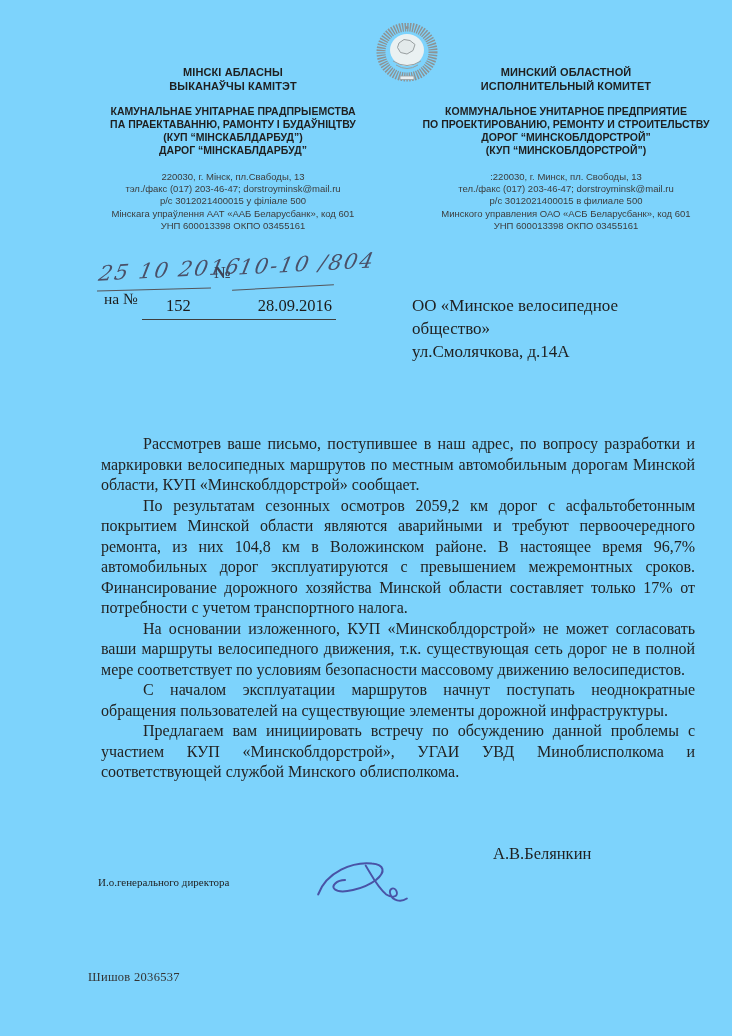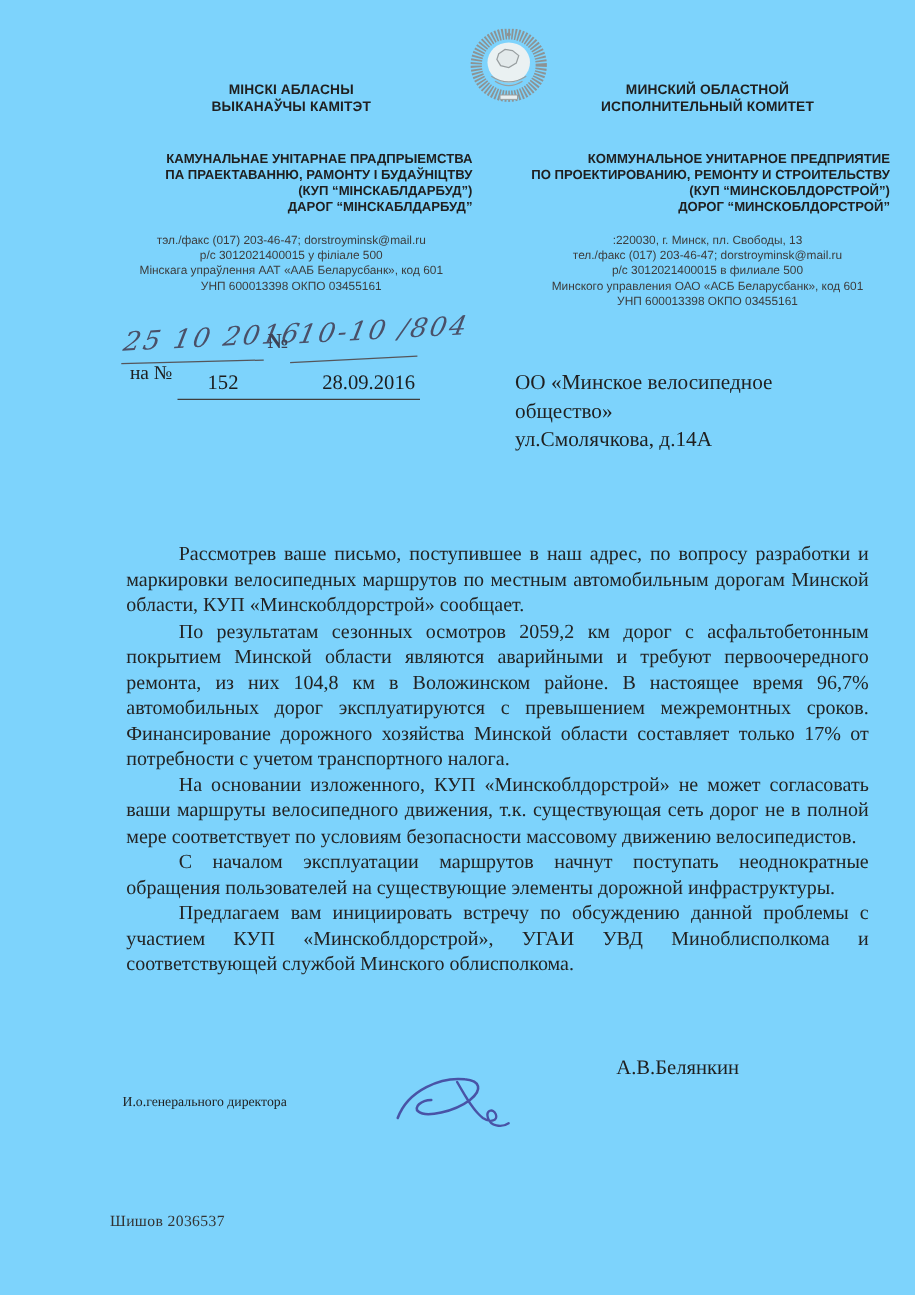--- a/index.html
+++ b/index.html
@@ -12,21 +12,21 @@
   }
 
   
   .emblem { position:absolute; left:376px; top:23px; width:62px; height:60px; opacity:.92; }
 
   
   .lh { position:absolute; text-align:center; font-family:"Liberation Sans", sans-serif; color:#1f1f1f; }
   .lh-left  { left:88px;  top:66px; width:290px; }
   .lh-right { left:420px; top:66px; width:292px; }
   .org-line     { font-size:11px;   font-weight:700; line-height:13.5px; letter-spacing:.1px; }
-  .company      { margin-top:28px;text-align:right; }
+  .company      { margin-top:12px; }
   .company-line { font-size:10.5px; font-weight:700; line-height:13px; }
   .addr         { margin-top:14px; }
   .addr-line    { font-size:9.5px;  line-height:12.2px; color:#3c3c3c; }
 
   
   .hw-text {
     position:absolute; white-space:nowrap;
     font-family:"DejaVu Serif", serif; font-style:italic;
     font-size:21px; letter-spacing:2px; color:#4a5068;
     transform: skewX(-14deg) rotate(-3deg);
@@ -87,37 +87,38 @@
       <div class="org-line">МІНСКІ АБЛАСНЫ</div>
       <div class="org-line">ВЫКАНАЎЧЫ КАМІТЭТ</div>
     </div>
     <div class="company">
       <div class="company-line">КАМУНАЛЬНАЕ УНІТАРНАЕ ПРАДПРЫЕМСТВА</div>
       <div class="company-line">ПА ПРАЕКТАВАННЮ, РАМОНТУ І БУДАЎНІЦТВУ</div>
       <div class="company-line">(КУП “МІНСКАБЛДАРБУД”)</div>
       <div class="company-line">ДАРОГ “МІНСКАБЛДАРБУД”</div>
     </div>
     <div class="addr">
+      <div class="addr-line">220030, г. Мінск, пл.Свабоды, 13</div>
       <div class="addr-line">тэл./факс (017) 203-46-47;  dorstroyminsk@mail.ru</div>
       <div class="addr-line">р/с 3012021400015  у філіале 500</div>
       <div class="addr-line">Мінскага упраўлення ААТ «ААБ Беларусбанк», код 601</div>
       <div class="addr-line">УНП 600013398  ОКПО 03455161</div>
     </div>
   </div>
 
   <div class="lh lh-right">
     <div>
       <div class="org-line">МИНСКИЙ ОБЛАСТНОЙ</div>
       <div class="org-line">ИСПОЛНИТЕЛЬНЫЙ КОМИТЕТ</div>
     </div>
     <div class="company">
       <div class="company-line">КОММУНАЛЬНОЕ УНИТАРНОЕ ПРЕДПРИЯТИЕ</div>
       <div class="company-line">ПО ПРОЕКТИРОВАНИЮ, РЕМОНТУ И СТРОИТЕЛЬСТВУ</div>
+      <div class="company-line">ДОРОГ  “МИНСКОБЛДОРСТРОЙ”</div>
       <div class="company-line">(КУП “МИНСКОБЛДОРСТРОЙ”)</div>
-      <div class="company-line">ДОРОГ  “МИНСКОБЛДОРСТРОЙ”</div>
     </div>
     <div class="addr">
       <div class="addr-line">:220030, г. Минск, пл. Свободы, 13</div>
       <div class="addr-line">тел./факс (017)  203-46-47;  dorstroyminsk@mail.ru</div>
       <div class="addr-line">р/с 3012021400015  в филиале 500</div>
       <div class="addr-line">Минского управления ОАО «АСБ Беларусбанк», код 601</div>
       <div class="addr-line">УНП 600013398  ОКПО 03455161</div>
     </div>
   </div>
 

